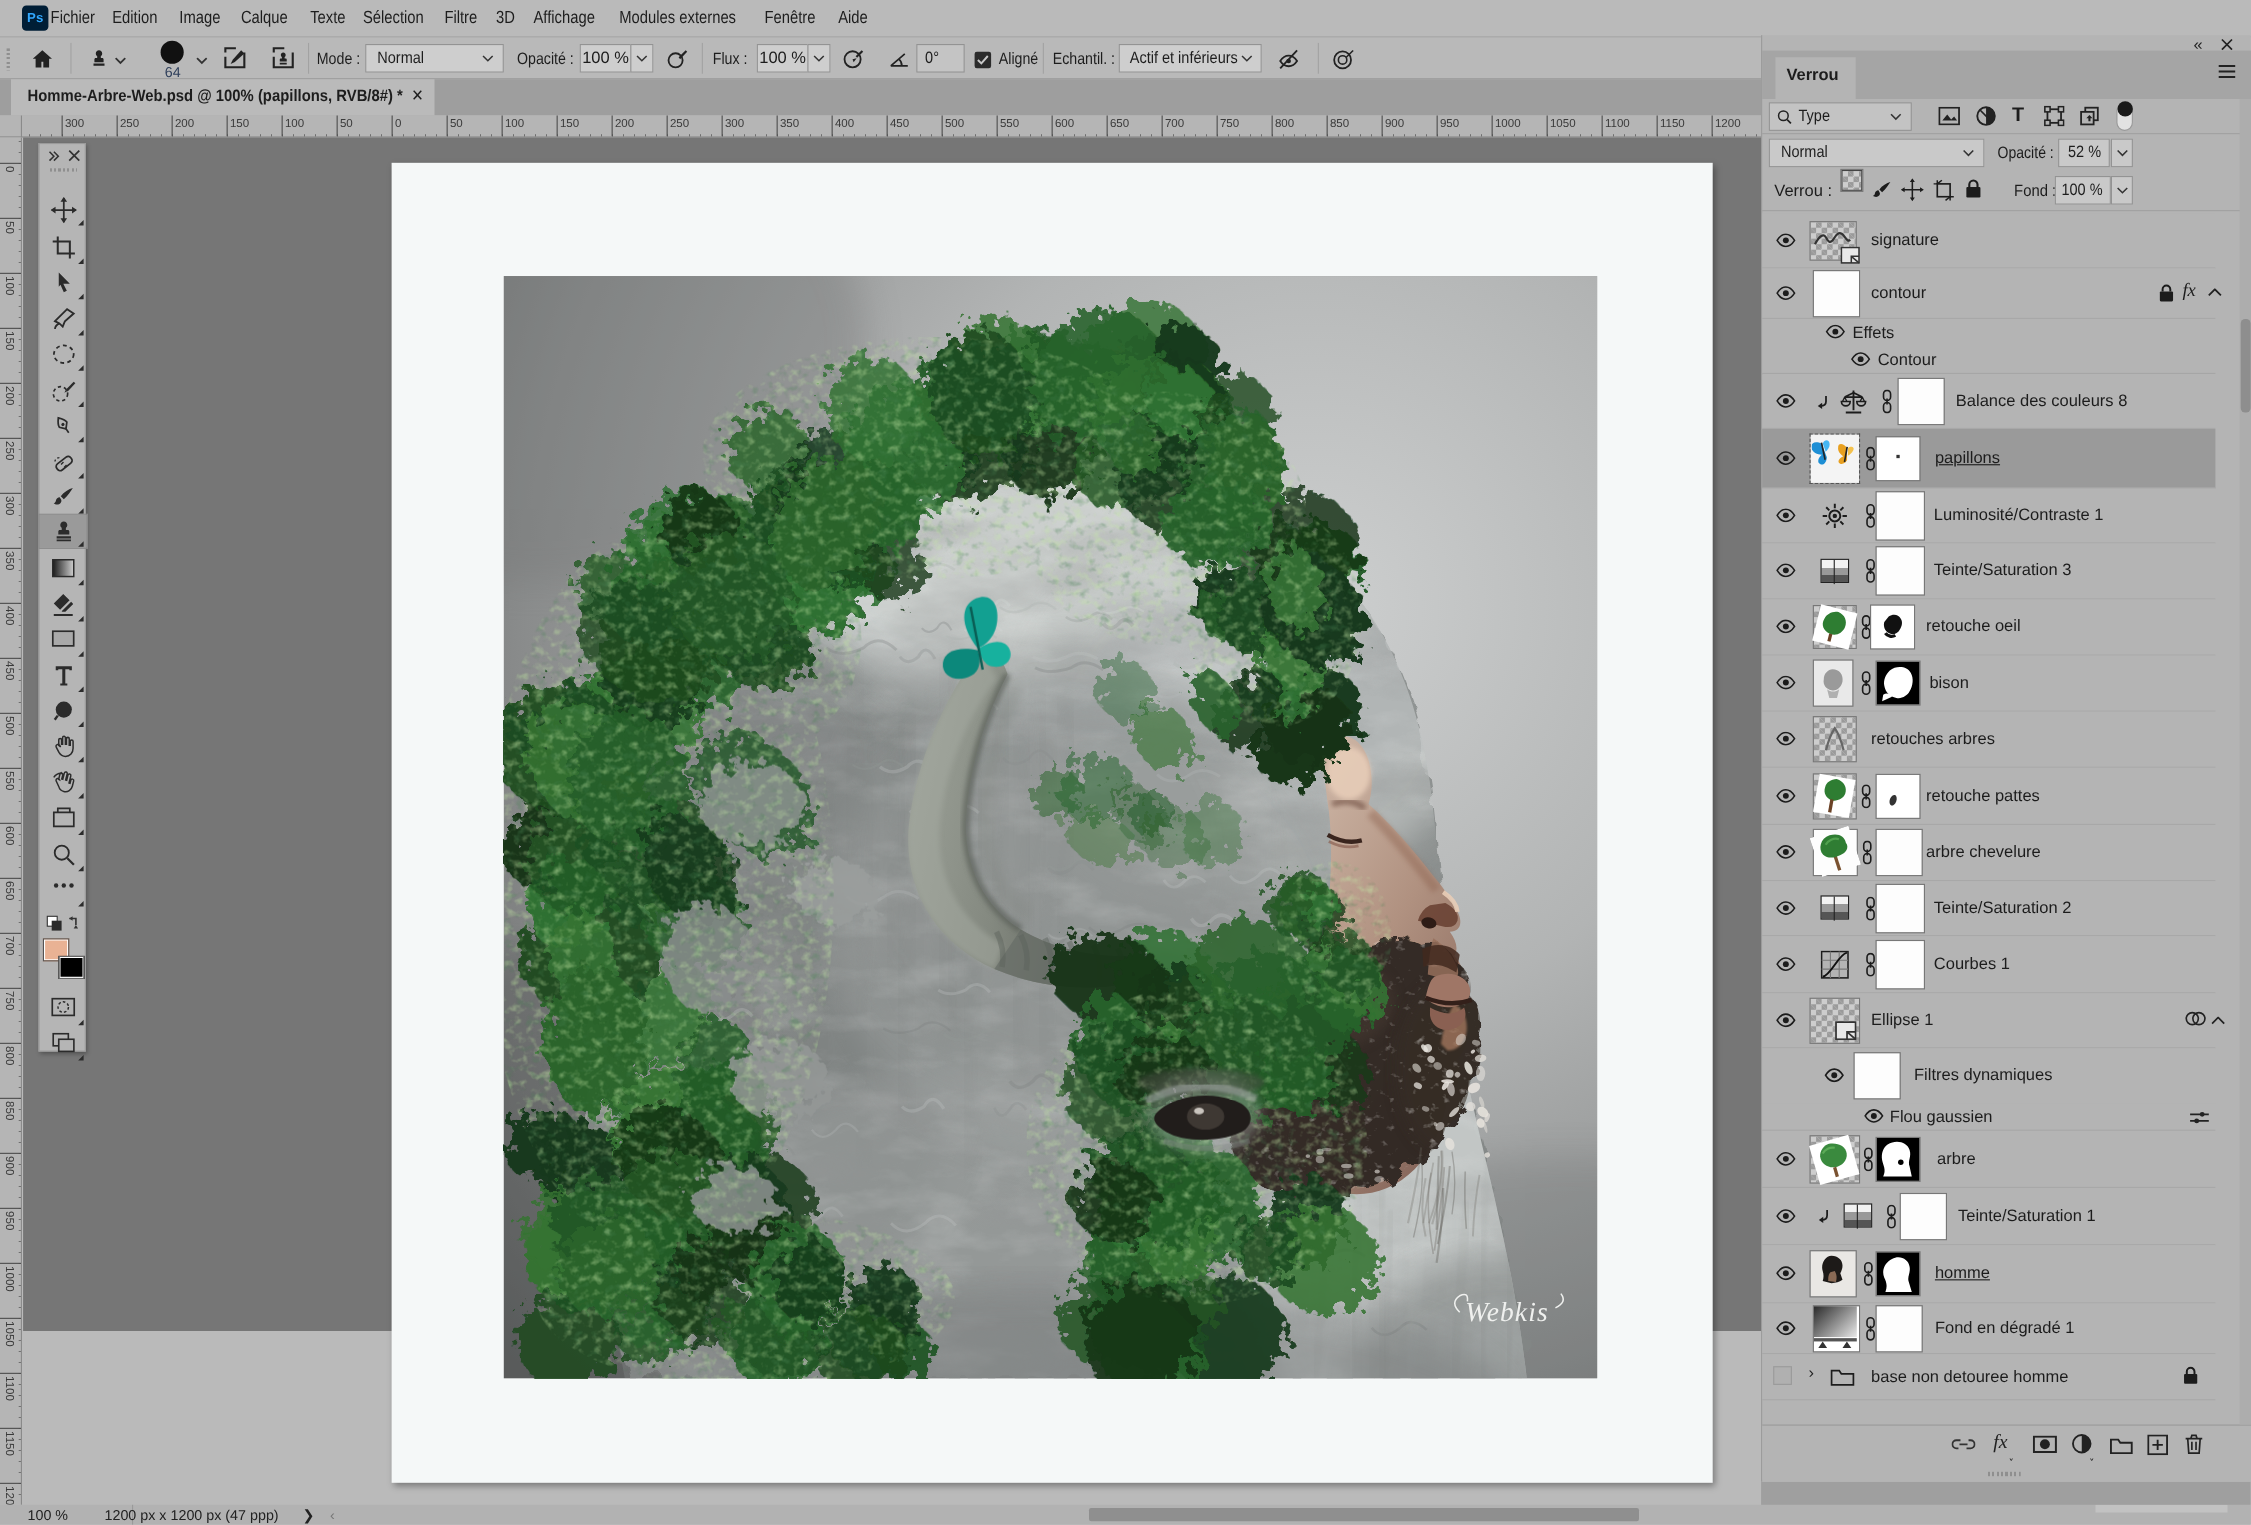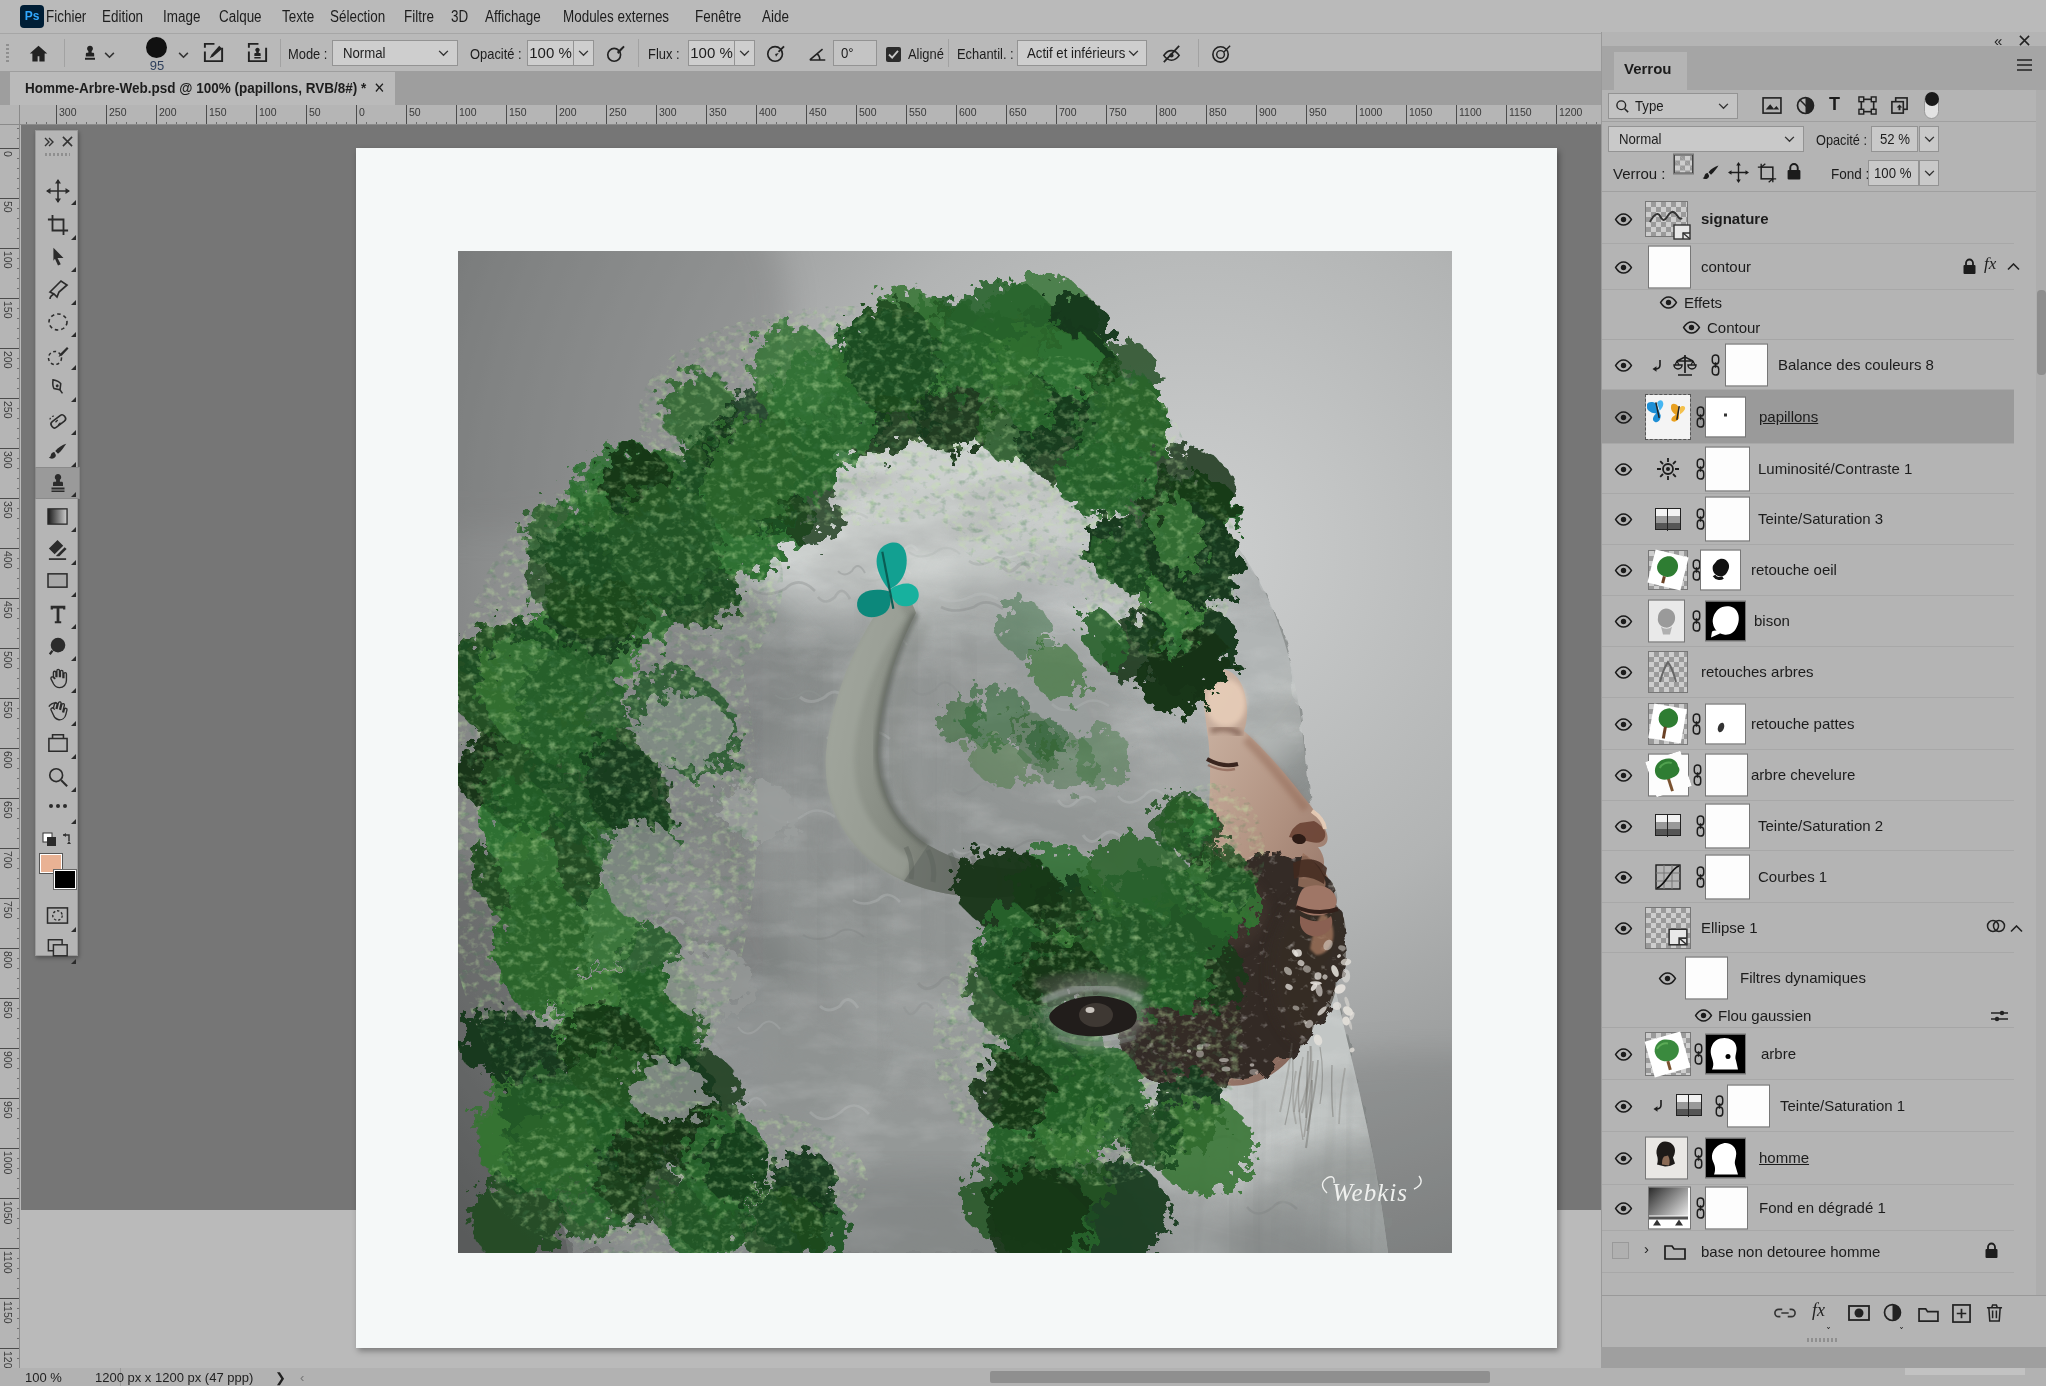--- a/index.html
+++ b/index.html
@@ -69,21 +69,21 @@
       <path d="M12 3 2 12h3v9h6v-6h2v6h6v-9h3z" fill="#222"></path>
     </svg>
  <div class="vdiv" style="left:64px"></div>
  <svg style="position:absolute;left:80px;top:10px" width="20" height="20" viewBox="0 0 24 24">
       <path d="M12 2c-2 0-3.5 1.5-3.5 3.5 0 1.2.6 2.3 1.5 2.9v2.1H8.5c-.8 0-1.5.7-1.5 1.5v3h10v-3c0-.8-.7-1.5-1.5-1.5H14V8.4c.9-.6 1.5-1.7 1.5-2.9C15.5 3.5 14 2 12 2zM6 16.5h12V19H6z" fill="#222"></path>
     </svg>
  <svg style="position:absolute;left:104px;top:18px" width="11" height="7" viewBox="0 0 12 8">
       <path d="M1 1l5 5 5-5" fill="none" stroke="#333" stroke-width="1.8"></path>
     </svg>
  <div style="position:absolute;left:146px;top:3px;width:21px;height:21px;border-radius:50%;background:#111"></div>
- <div style="position:absolute;left:143px;top:24px;width:28px;text-align:center;font-size:13px;color:#30405c">95</div>
+ <div style="position:absolute;left:143px;top:24px;width:28px;text-align:center;font-size:13px;color:#30405c">64</div>
  <svg style="position:absolute;left:178px;top:18px" width="11" height="7" viewBox="0 0 12 8">
       <path d="M1 1l5 5 5-5" fill="none" stroke="#333" stroke-width="1.8"></path>
     </svg>
  <svg style="position:absolute;left:202px;top:7px" width="23" height="23" viewBox="0 0 24 24">
       <path d="M3 7V3h10M21 7v14H3V11" fill="none" stroke="#222" stroke-width="2"></path>
       <path d="M18 5l-8 9-2 4 4-2 9-8z" fill="#222"></path>
     </svg>
  <svg style="position:absolute;left:246px;top:7px" width="23" height="23" viewBox="0 0 24 24">
       <path d="M3 7V3h10M21 7v14H3V11" fill="none" stroke="#222" stroke-width="2"></path>
       <path d="M12 7c-1.3 0-2.3 1-2.3 2.3 0 .8.4 1.5 1 1.9v1.4h-1c-.5 0-1 .4-1 1v2h6.6v-2c0-.5-.4-1-1-1h-1V11.2c.6-.4 1-1.1 1-1.9C14.3 8 13.3 7 12 7zM8.7 16.7h6.6v1.6H8.7z" fill="#222"></path>
@@ -1095,21 +1095,21 @@
       <div class="chk" style="left:44px;width:41px;height:34px">
         <svg style="position:absolute;left:2px;top:6px" width="36" height="20" viewBox="0 0 36 20">
           <path d="M2 14c4-8 8-10 10-6s4 6 7 1 6-7 9-3 4 6 6 4" fill="none" stroke="#333" stroke-width="2"></path>
         </svg>
         <svg style="position:absolute;right:-4px;bottom:-4px" width="18" height="16" viewBox="0 0 18 16">
           <rect x="1" y="1" width="16" height="14" fill="#e8e8e8" stroke="#333" stroke-width="1.4"></rect>
           <path d="M10 15V9h7" fill="none" stroke="#333" stroke-width="1.4"></path>
           <path d="M10 9l7 6" stroke="#333" stroke-width="1.4"></path>
         </svg>
       </div>
-      <span class="lname" style="left:99px;font-weight:bold;">signature</span>
+      <span class="lname" style="left:99px;">signature</span>
     </div>
     <div class="lrow" style="top:212px;height:46px">
       <span style="position:absolute;left:12px;top:50%;margin-top:-7px"><svg class="eyeic" width="19" height="13" viewBox="0 0 24 16">
           <path d="M2 8C5 3.2 8.5 1 12 1s7 2.2 10 7c-3 4.8-6.5 7-10 7S5 12.8 2 8z" fill="none" stroke="#1c1c1c" stroke-width="1.8"></path>
           <circle cx="12" cy="8" r="3.4" fill="#1c1c1c"></circle>
         </svg></span>
       <div class="wth" style="left:47px;width:41px;height:41px"></div>
       <span class="lname" style="left:99px;">contour</span>
       <span style="position:absolute;left:360px;top:14px"><svg width="15" height="17" viewBox="0 0 15 17">
           <rect x="1.5" y="7" width="12" height="9" rx="1" fill="#1c1c1c"></rect>

